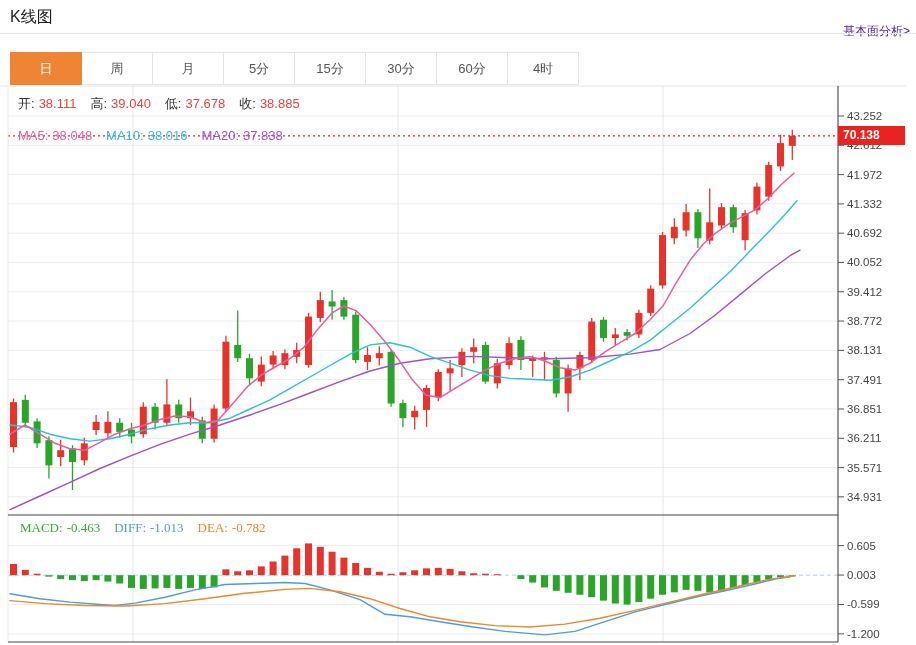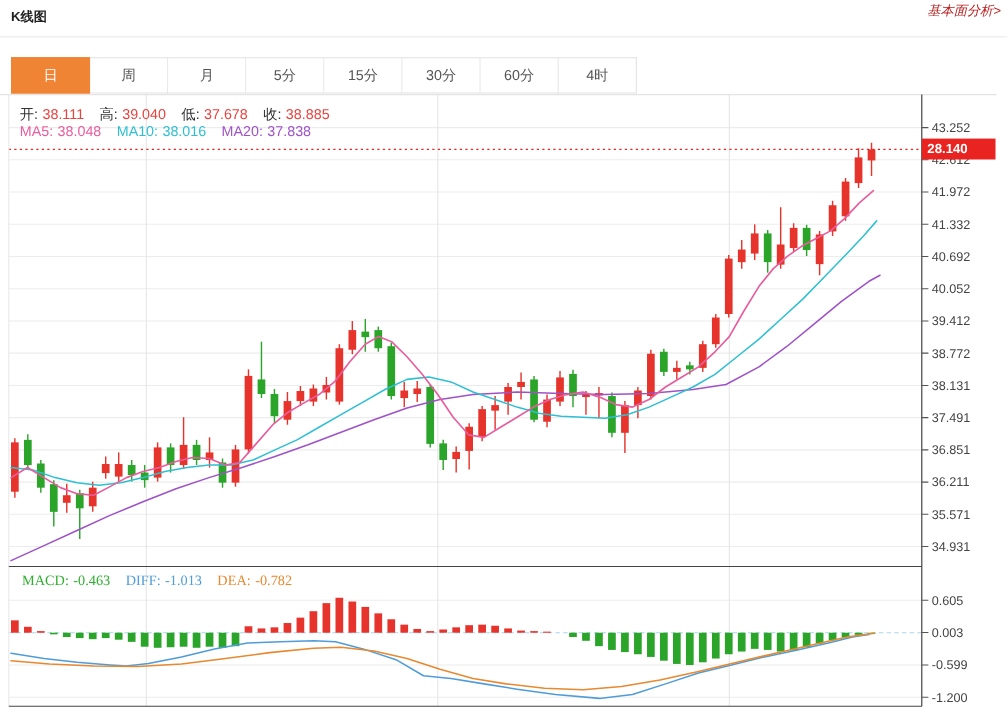--- a/index.html
+++ b/index.html
@@ -1,27 +1,27 @@
 <!DOCTYPE html>
 <html><head>
 <meta charset="utf-8">
 <style>
   html,body{margin:0;padding:0;background:#fff;}
   .page{position:relative;width:916px;height:645px;background:#fff;
         font-family:"Liberation Sans",sans-serif;overflow:hidden;}
-  .title{position:absolute;left:10px;top:7px;font-size:12px;font-weight:bold;color:#1f1f1f;}
-  .fund-link{position:absolute;right:6px;top:2px;font-size:12px;color:#b91c1c;cursor:pointer;font-style:italic;}
+  .title{position:absolute;left:10px;top:7px;font-size:16px;font-weight:normal;color:#1f1f1f;}
+  .fund-link{position:absolute;right:6px;top:23px;font-size:12px;color:#4c1d95;cursor:pointer;}
   .top-divider{position:absolute;left:0;top:33px;width:916px;border-top:1px solid #e8e8e8;}
   .tabbar{position:absolute;left:10px;top:52px;display:flex;}
   .tab{width:70px;height:31px;line-height:31px;text-align:center;font-size:13px;color:#555;
        background:#fff;border:1px solid #e4e4e4;border-left:none;cursor:pointer;}
   .tab:first-child{border-left:1px solid #e4e4e4;}
   .tab.active{background:#ef8435;border-color:#ef8435;color:#fff;}
   .legend-row{position:absolute;left:18px;top:95px;font-size:13px;white-space:nowrap;}
-  .legend-row2{position:absolute;left:18px;top:112px;font-size:13px;white-space:nowrap;}
+  .legend-row2{position:absolute;left:18px;top:128px;font-size:13px;white-space:nowrap;}
   .macd-legend{position:absolute;left:20px;top:520px;font-size:13px;white-space:nowrap;font-family:Liberation Serif, serif;}
   .lg-item{margin-right:14px;text-align:right;}
   .price-tag{position:absolute;left:838px;top:126px;width:67px;height:19px;line-height:19px;
              background:#e82320;color:#fff;font-size:12px;font-weight:bold;padding-left:5px;
              box-sizing:border-box;}
   svg{position:absolute;left:0;top:0;}
   text{font-family:"Liberation Sans",sans-serif;}
 </style>
 </head>
 <body>
@@ -313,14 +313,14 @@
       <line x1="838" y1="604.4911000000001" x2="844" y2="604.4911000000001" stroke="#555" stroke-width="1"></line>
       <text x="847" y="608.4911000000001" font-size="11.5" fill="#444">-0.599</text>
       <line x1="838" y1="633.88" x2="844" y2="633.88" stroke="#555" stroke-width="1"></line>
       <text x="847" y="637.88" font-size="11.5" fill="#444">-1.200</text>
     </svg>
 
   <div class="legend-row"><span class="lg-item"><span style="color: rgb(51, 51, 51);">开:</span><span style="color: rgb(232, 67, 63); margin-left: 4px;">38.111</span></span><span class="lg-item"><span style="color: rgb(51, 51, 51);">高:</span><span style="color: rgb(232, 67, 63); margin-left: 4px;">39.040</span></span><span class="lg-item"><span style="color: rgb(51, 51, 51);">低:</span><span style="color: rgb(232, 67, 63); margin-left: 4px;">37.678</span></span><span class="lg-item"><span style="color: rgb(51, 51, 51);">收:</span><span style="color: rgb(232, 67, 63); margin-left: 4px;">38.885</span></span></div>
   <div class="legend-row2"><span class="lg-item"><span style="color: rgb(232, 93, 158);">MA5:</span><span style="color: rgb(232, 93, 158); margin-left: 4px;">38.048</span></span><span class="lg-item"><span style="color: rgb(46, 192, 210);">MA10:</span><span style="color: rgb(46, 192, 210); margin-left: 4px;">38.016</span></span><span class="lg-item"><span style="color: rgb(159, 82, 200);">MA20:</span><span style="color: rgb(159, 82, 200); margin-left: 4px;">37.838</span></span></div>
   <div class="macd-legend"><span class="lg-item"><span style="color: rgb(47, 175, 47);">MACD:</span><span style="color: rgb(47, 175, 47); margin-left: 4px;">-0.463</span></span><span class="lg-item"><span style="color: rgb(79, 156, 216);">DIFF:</span><span style="color: rgb(79, 156, 216); margin-left: 4px;">-1.013</span></span><span class="lg-item"><span style="color: rgb(232, 136, 47);">DEA:</span><span style="color: rgb(232, 136, 47); margin-left: 4px;">-0.782</span></span></div>
 
-  <div class="price-tag">28.140</div>
+  <div class="price-tag">70.138</div>
 </div>
 
 </body></html>

